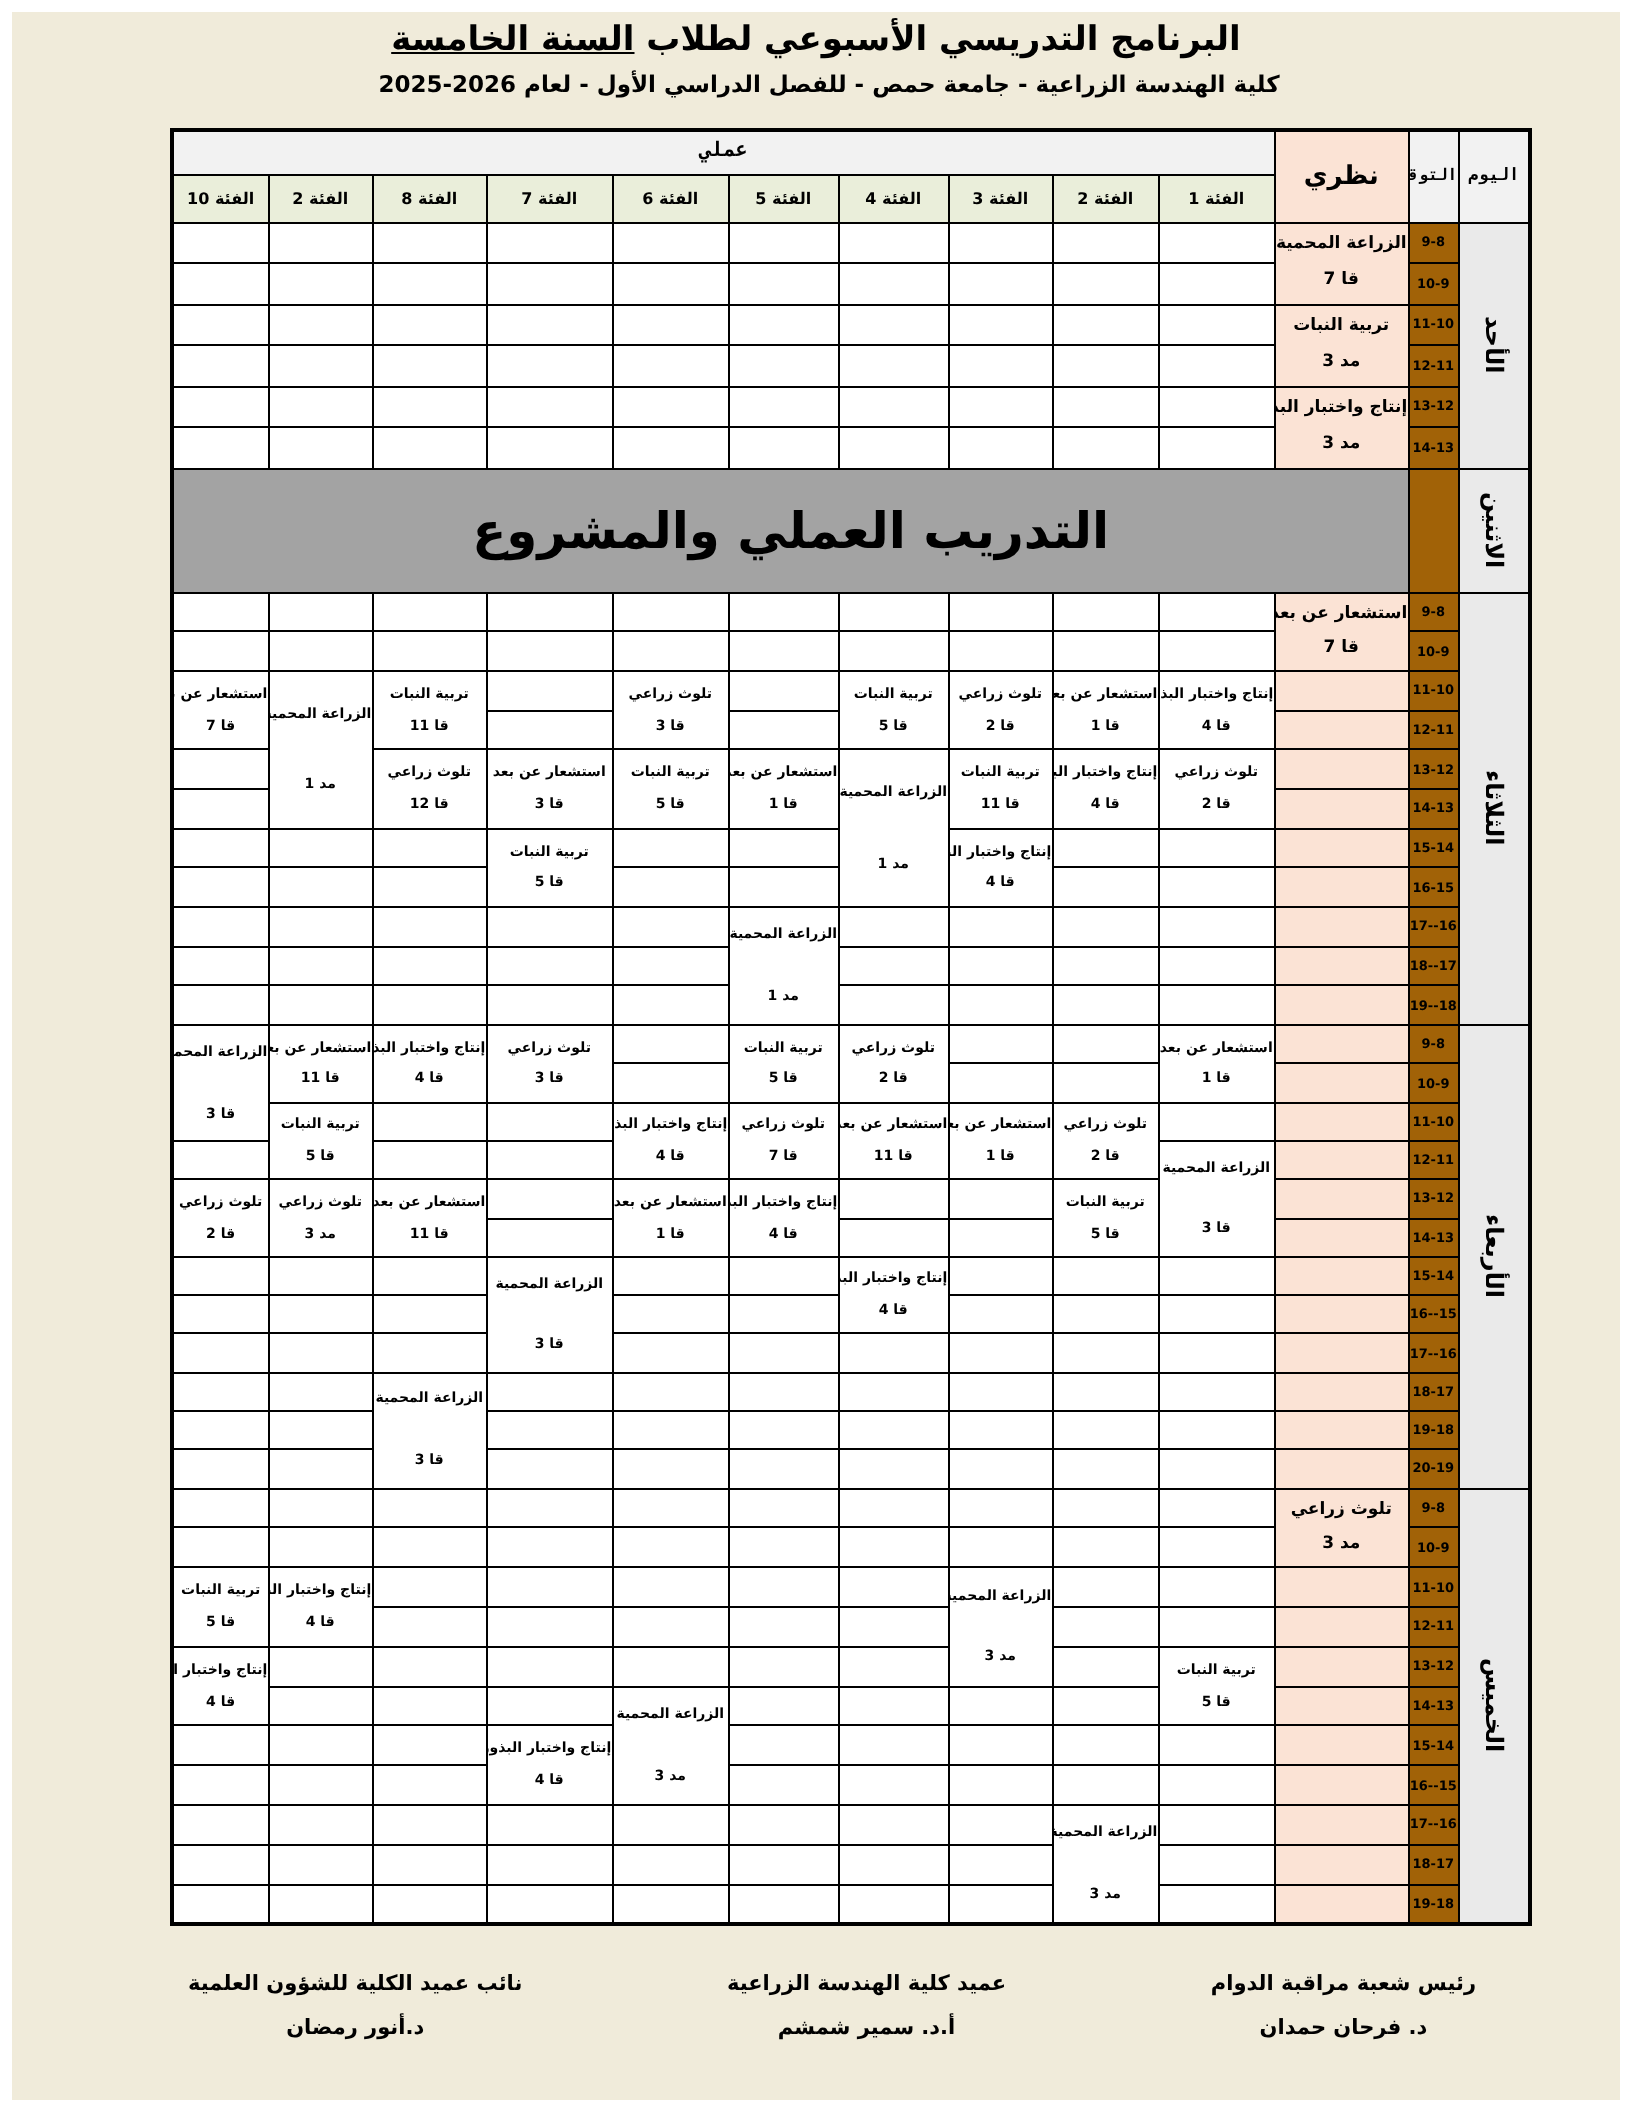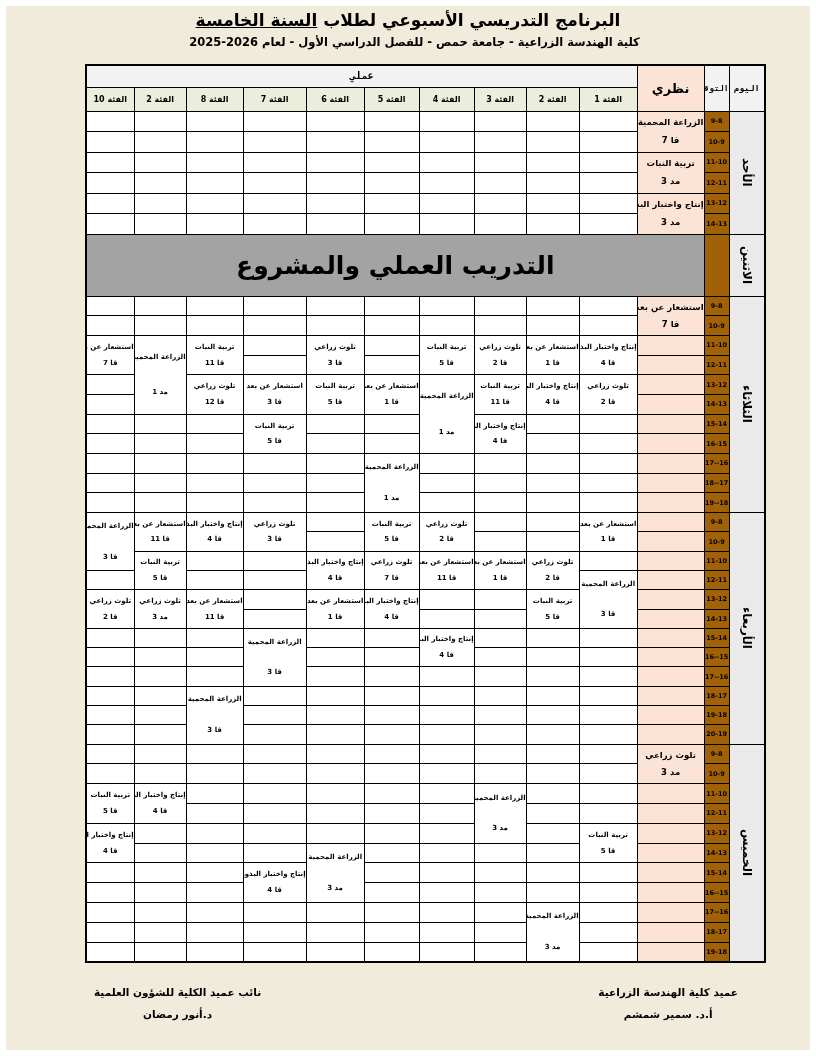--- a/index.html
+++ b/index.html
@@ -793,20 +793,24 @@
           <td class="emptycell"></td>
           <td class="emptycell"></td>
           <td class="emptycell"></td>
           <td class="emptycell"></td>
         </tr>
       </tbody>
     </table>
 
   <div class="signatures">
     <div class="sig">
+      <div class="role">رئيس شعبة مراقبة الدوام</div>
+      <div class="name">د. فرحان حمدان</div>
+    </div>
+    <div class="sig">
       <div class="role">عميد كلية الهندسة الزراعية</div>
       <div class="name">أ.د. سمير شمشم</div>
     </div>
     <div class="sig">
       <div class="role">نائب عميد الكلية للشؤون العلمية</div>
       <div class="name">د.أنور رمضان</div>
     </div>
   </div>
 
 </div>

